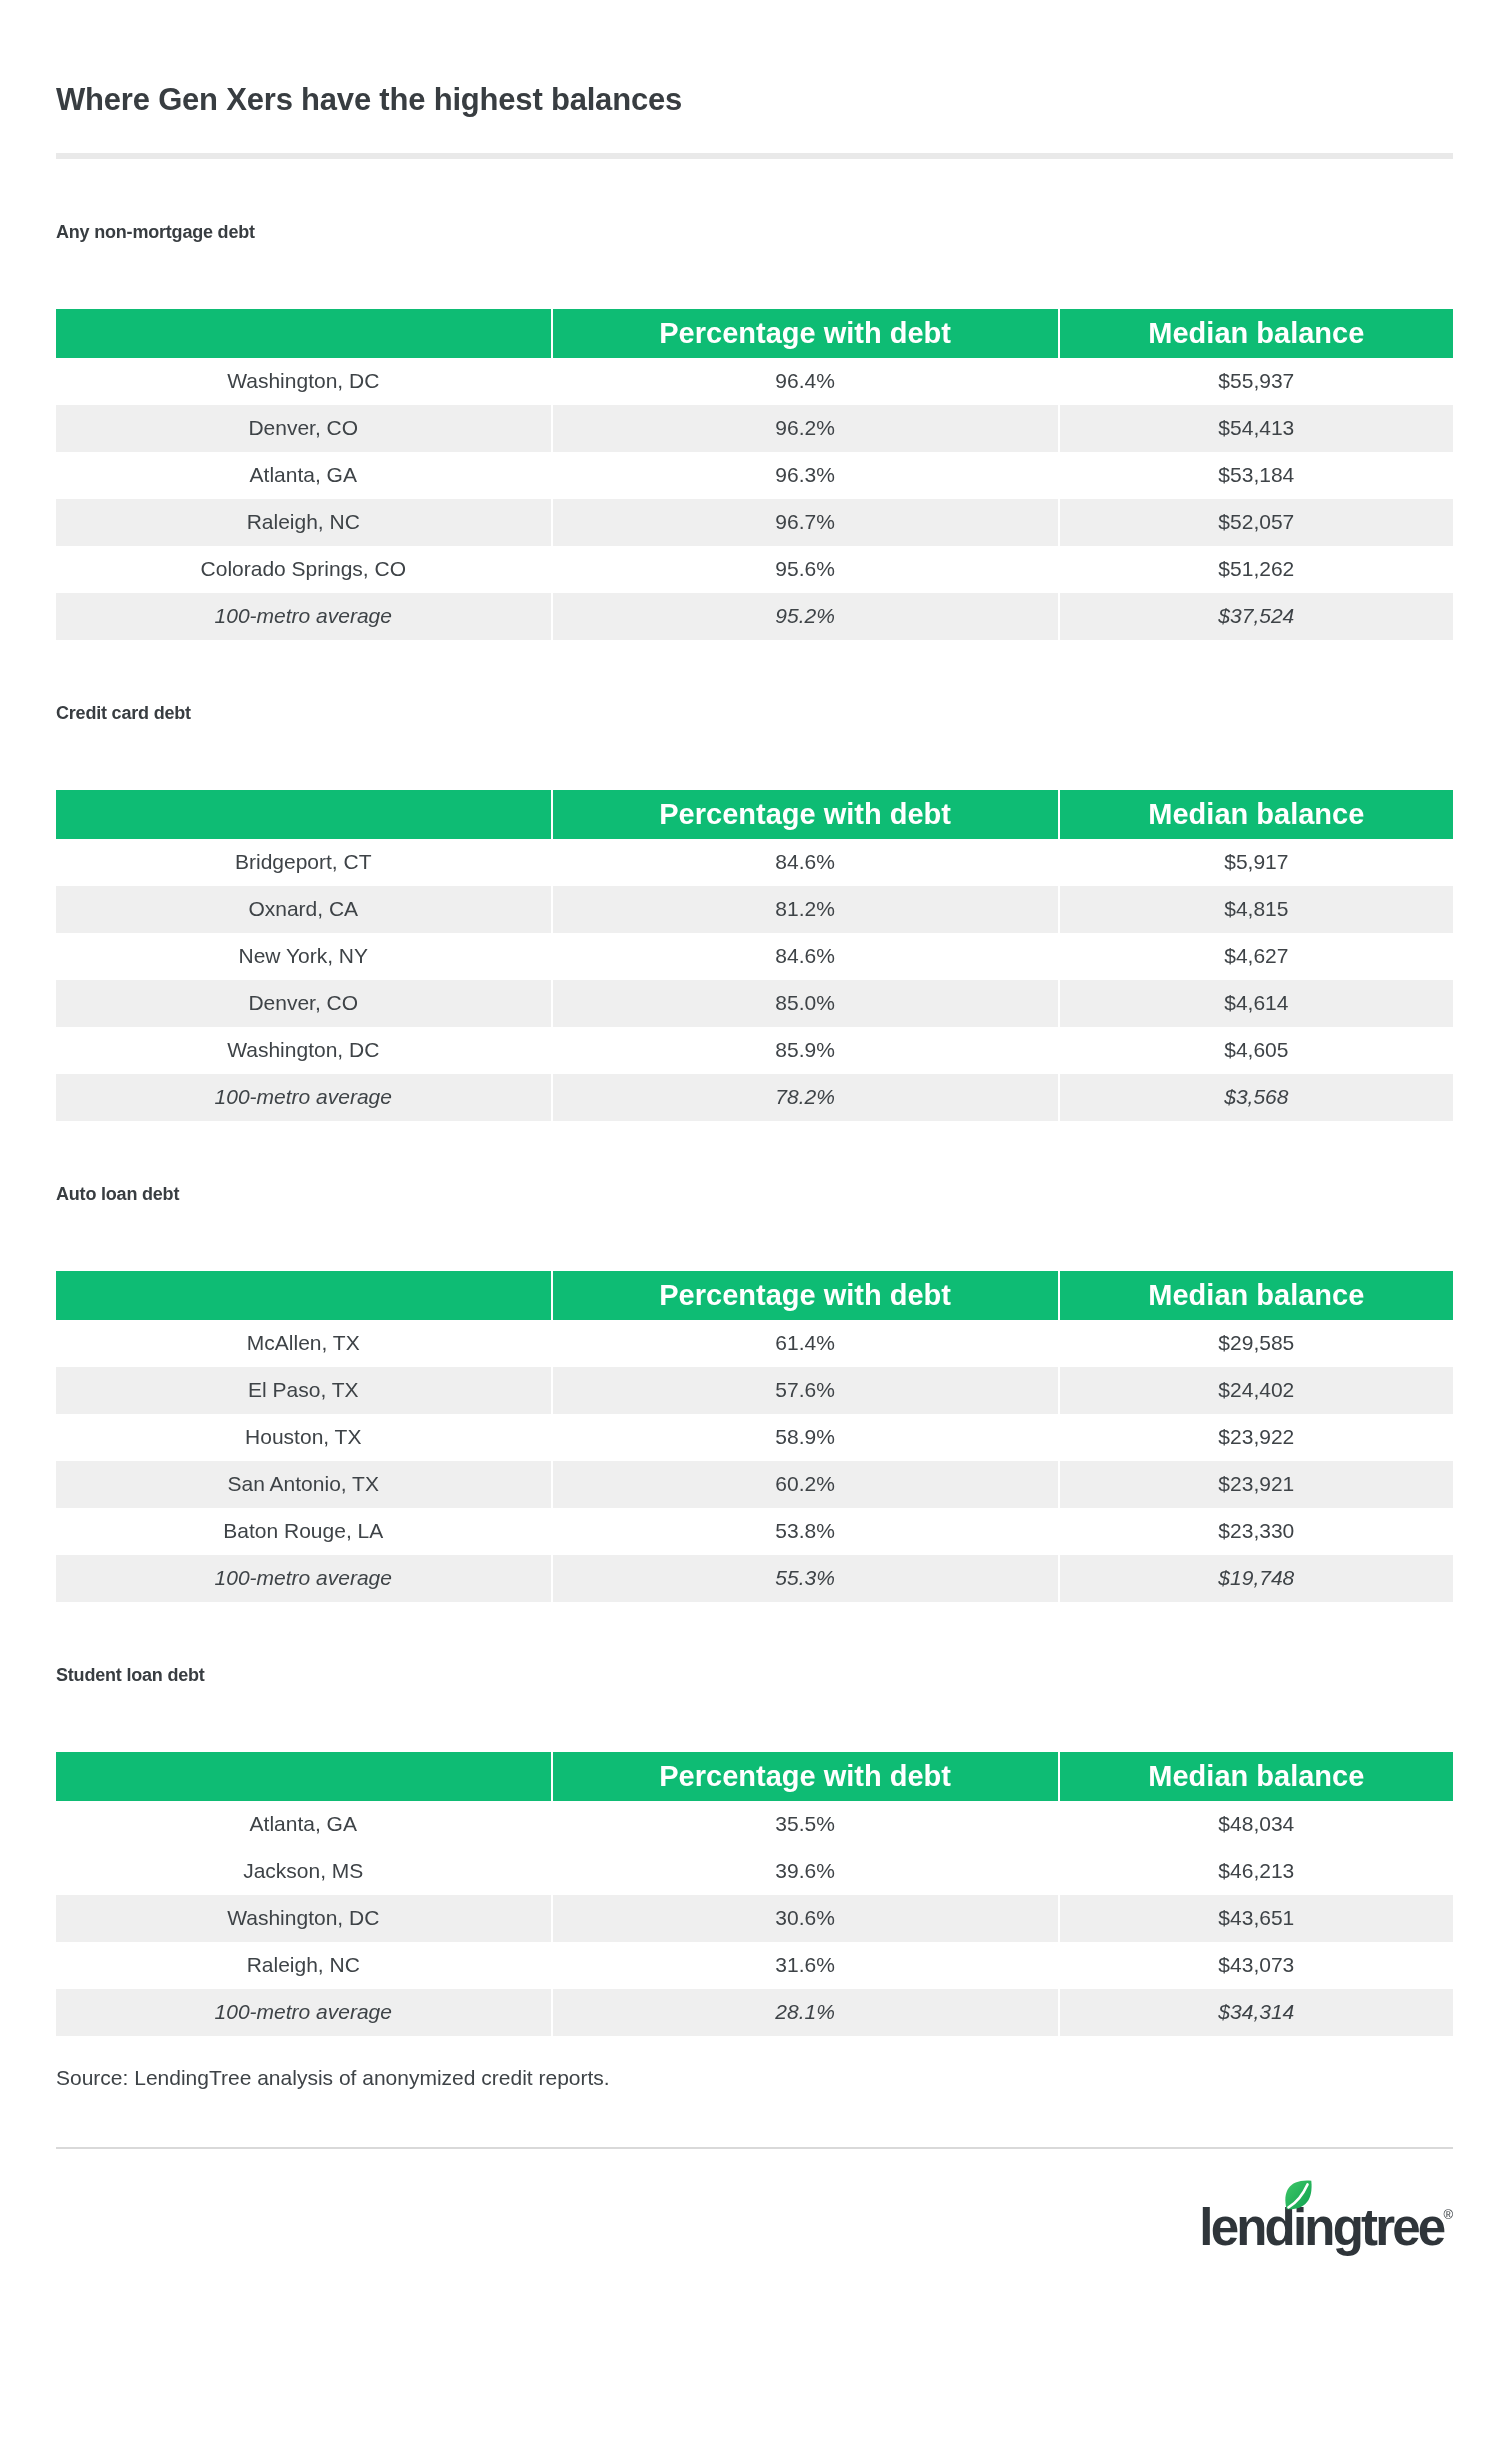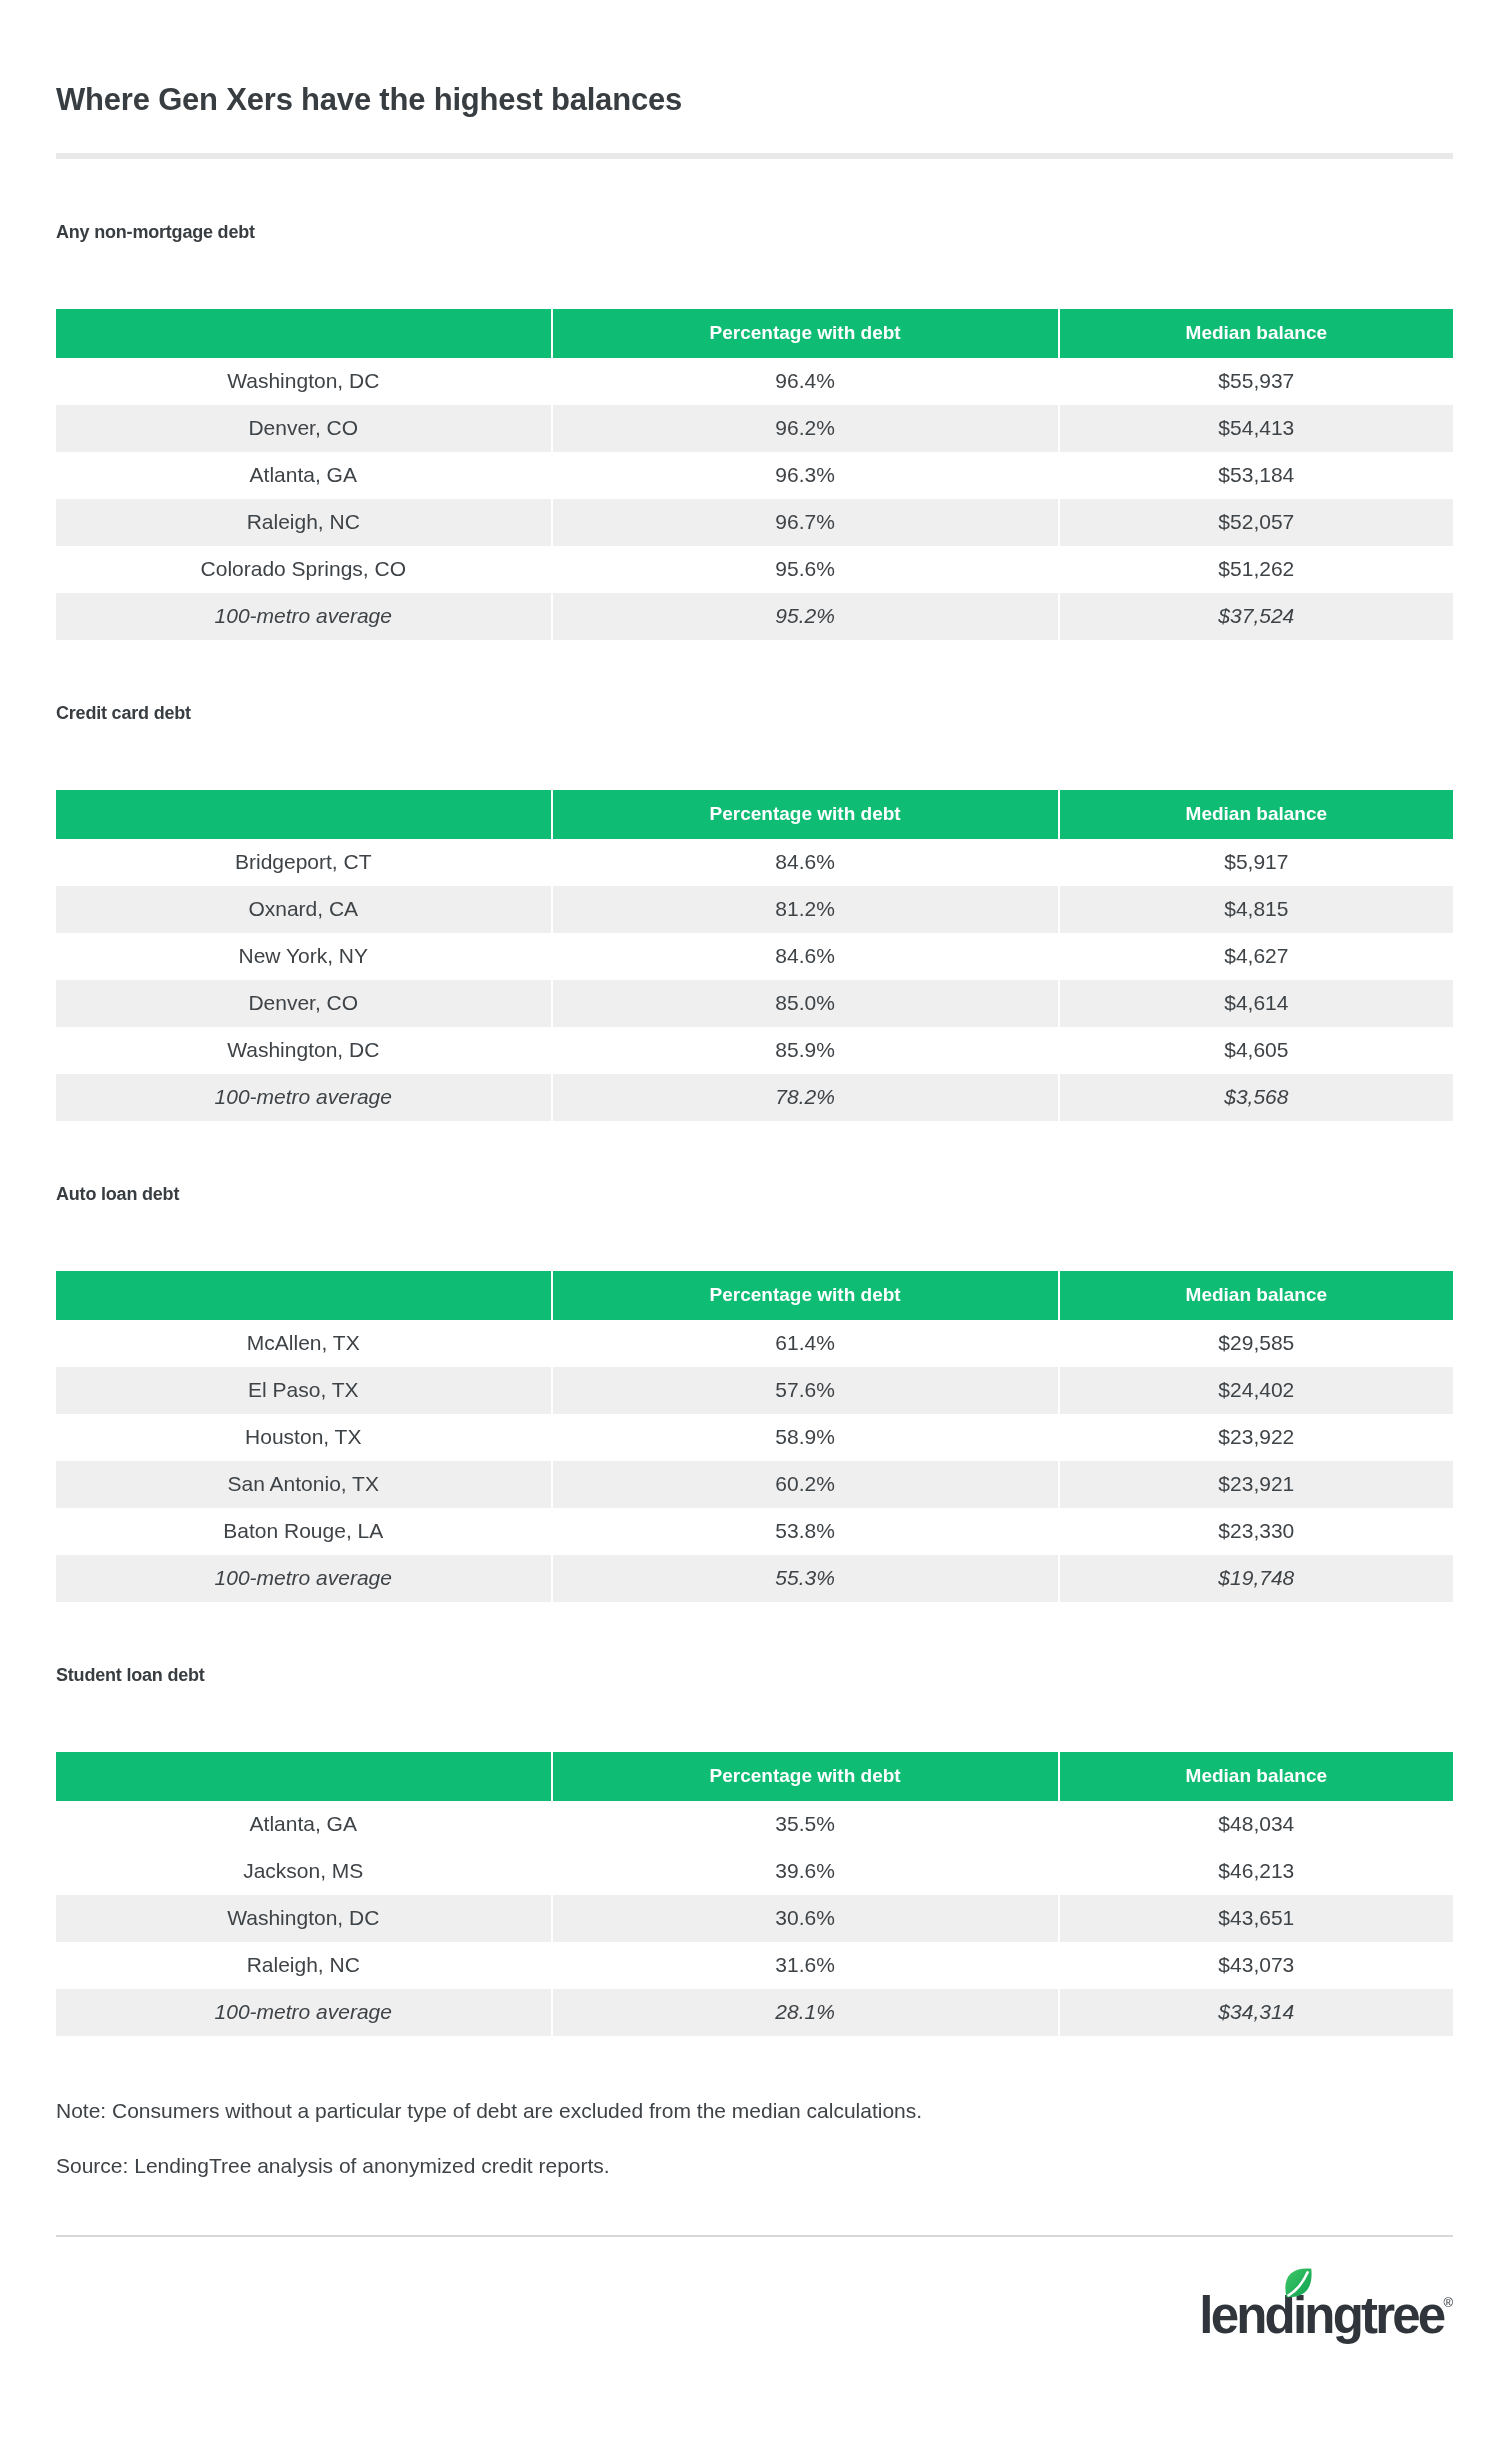--- a/index.html
+++ b/index.html
@@ -37,21 +37,21 @@
     margin-top: 62px;
     width: 100%;
     border-collapse: separate;
     border-spacing: 0;
     table-layout: fixed;
   }
   .debt-table th {
     height: 49px;
     background: var(--accent-green, #0EBC74);
     color: var(--header-text, #FFFFFF);
-    font-size: 19px;
+    font-size: 29px;
     font-weight: 700;
     text-align: center;
     vertical-align: middle;
     padding: 0;
   }
   .debt-table td {
     height: 47px;
     font-size: 21px;
     text-align: center;
     vertical-align: middle;
@@ -294,21 +294,20 @@
             <tr class="alt avg">
               <td>100-metro average</td>
               <td>28.1%</td>
               <td>$34,314</td>
             </tr>
           </tbody>
     </table>
   </section>
 </div>
 
-  <p class="note">Note: Consumers without a particular type of debt are excluded from the median calculations.</p>
   <p class="source">Source: LendingTree analysis of anonymized credit reports.</p>
 
   <div class="divider-bottom"></div>
 
   <div class="logo-row">
     <div class="logo">
       <svg class="leaf-icon" viewBox="0 0 40 40" xmlns="http://www.w3.org/2000/svg" aria-hidden="true">
         <defs>
           <linearGradient id="leafGrad" x1="0" y1="0" x2="1" y2="1">
             <stop offset="0" stop-color="#3FC868"></stop>

